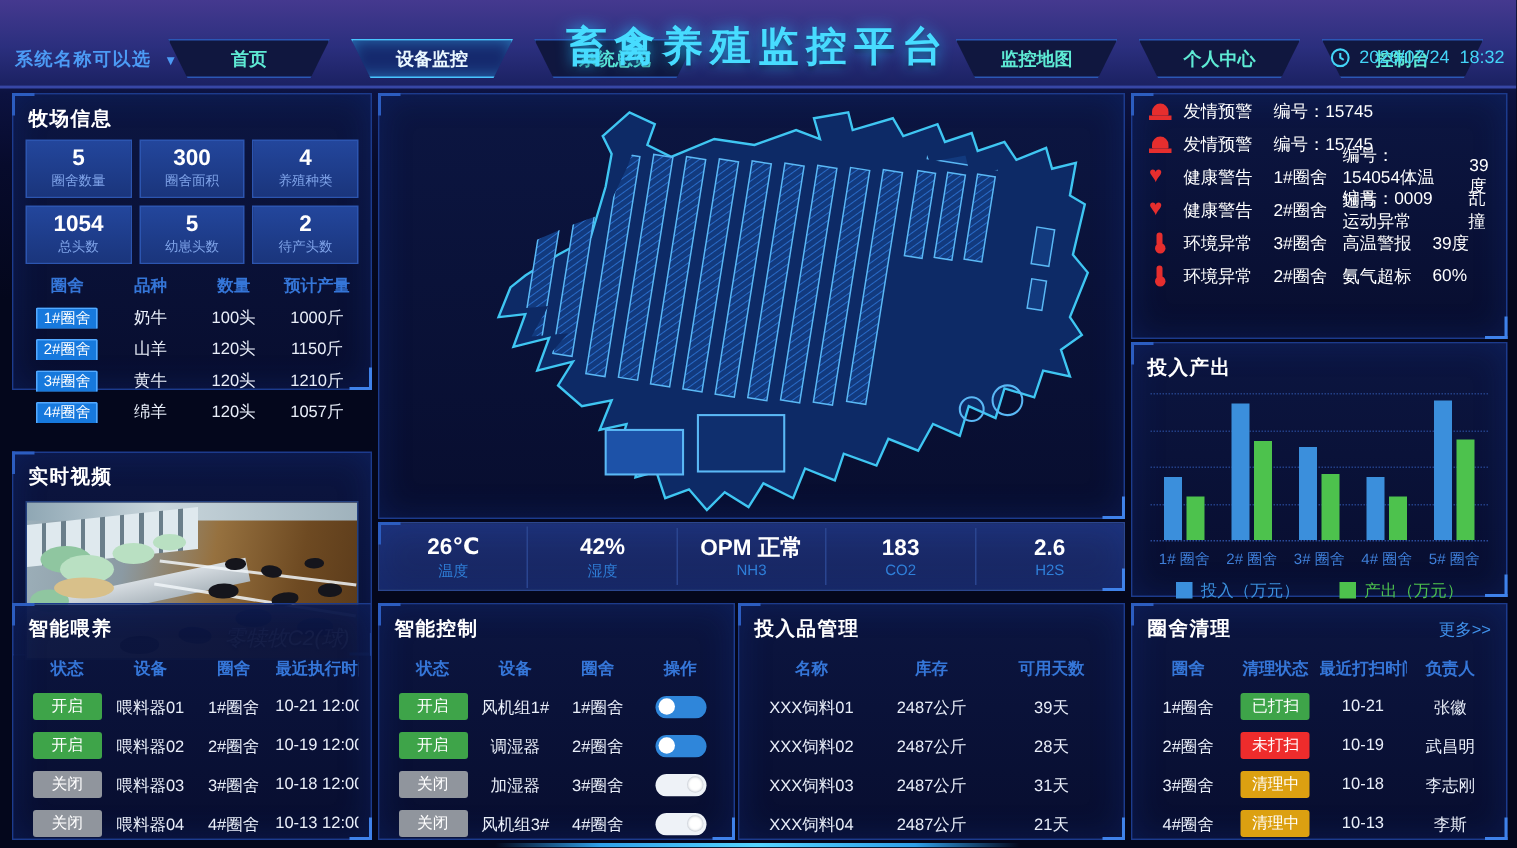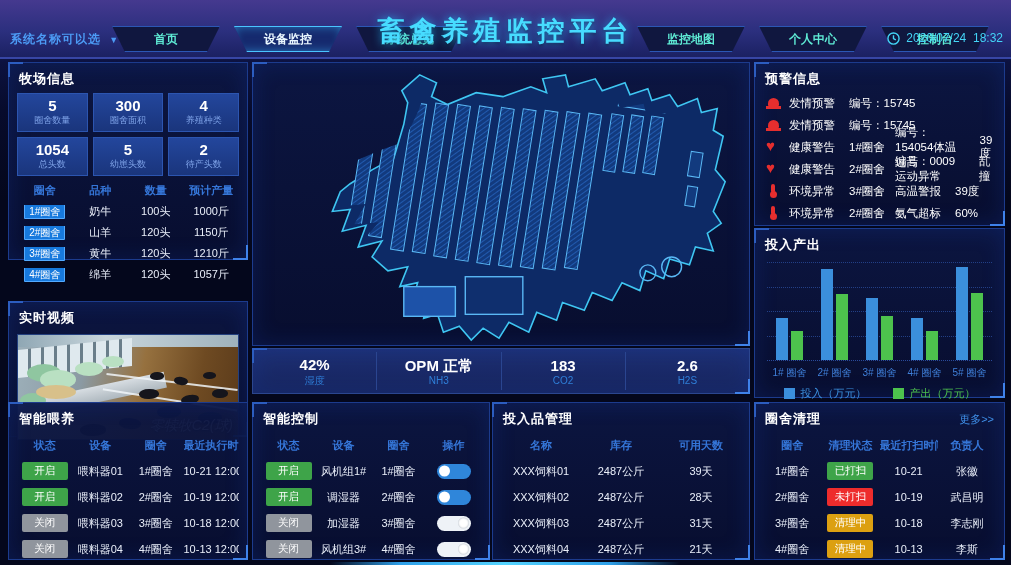--- a/index.html
+++ b/index.html
@@ -255,39 +255,42 @@
         <rect x="152" y="226" width="52" height="30" fill="#1d52a8"></rect>
         <rect x="214" y="216" width="58" height="38" fill="#0f2f6e"></rect>
         <circle cx="398" cy="212" r="8"></circle>
         <circle cx="422" cy="206" r="10"></circle>
       </g>
     </svg>
   </div>
 
   <div class="panel envbar" style="left:252px;top:348px;width:496px;height:44px;">
     <div class="env-cell">
+        <div class="v">26℃</div>
+        <div class="l">温度</div>
+      </div>
+    <div class="env-cell">
         <div class="v">42%</div>
         <div class="l">湿度</div>
       </div>
     <div class="env-cell">
         <div class="v">OPM 正常</div>
         <div class="l">NH3</div>
       </div>
     <div class="env-cell">
         <div class="v">183</div>
         <div class="l">CO2</div>
       </div>
     <div class="env-cell">
         <div class="v">2.6</div>
         <div class="l">H2S</div>
       </div>
   </div>
 
   <div class="panel" style="left:754px;top:62px;width:249px;height:162px;">
-    <h3>预警信息</h3>
     <div class="alert-row">
         <span class="a-icon icon-siren"></span>
         <span class="a-type">发情预警</span>
         <span>编号：15745</span>
       </div>
     <div class="alert-row">
         <span class="a-icon icon-siren"></span>
         <span class="a-type">发情预警</span>
         <span>编号：15745</span>
       </div>

